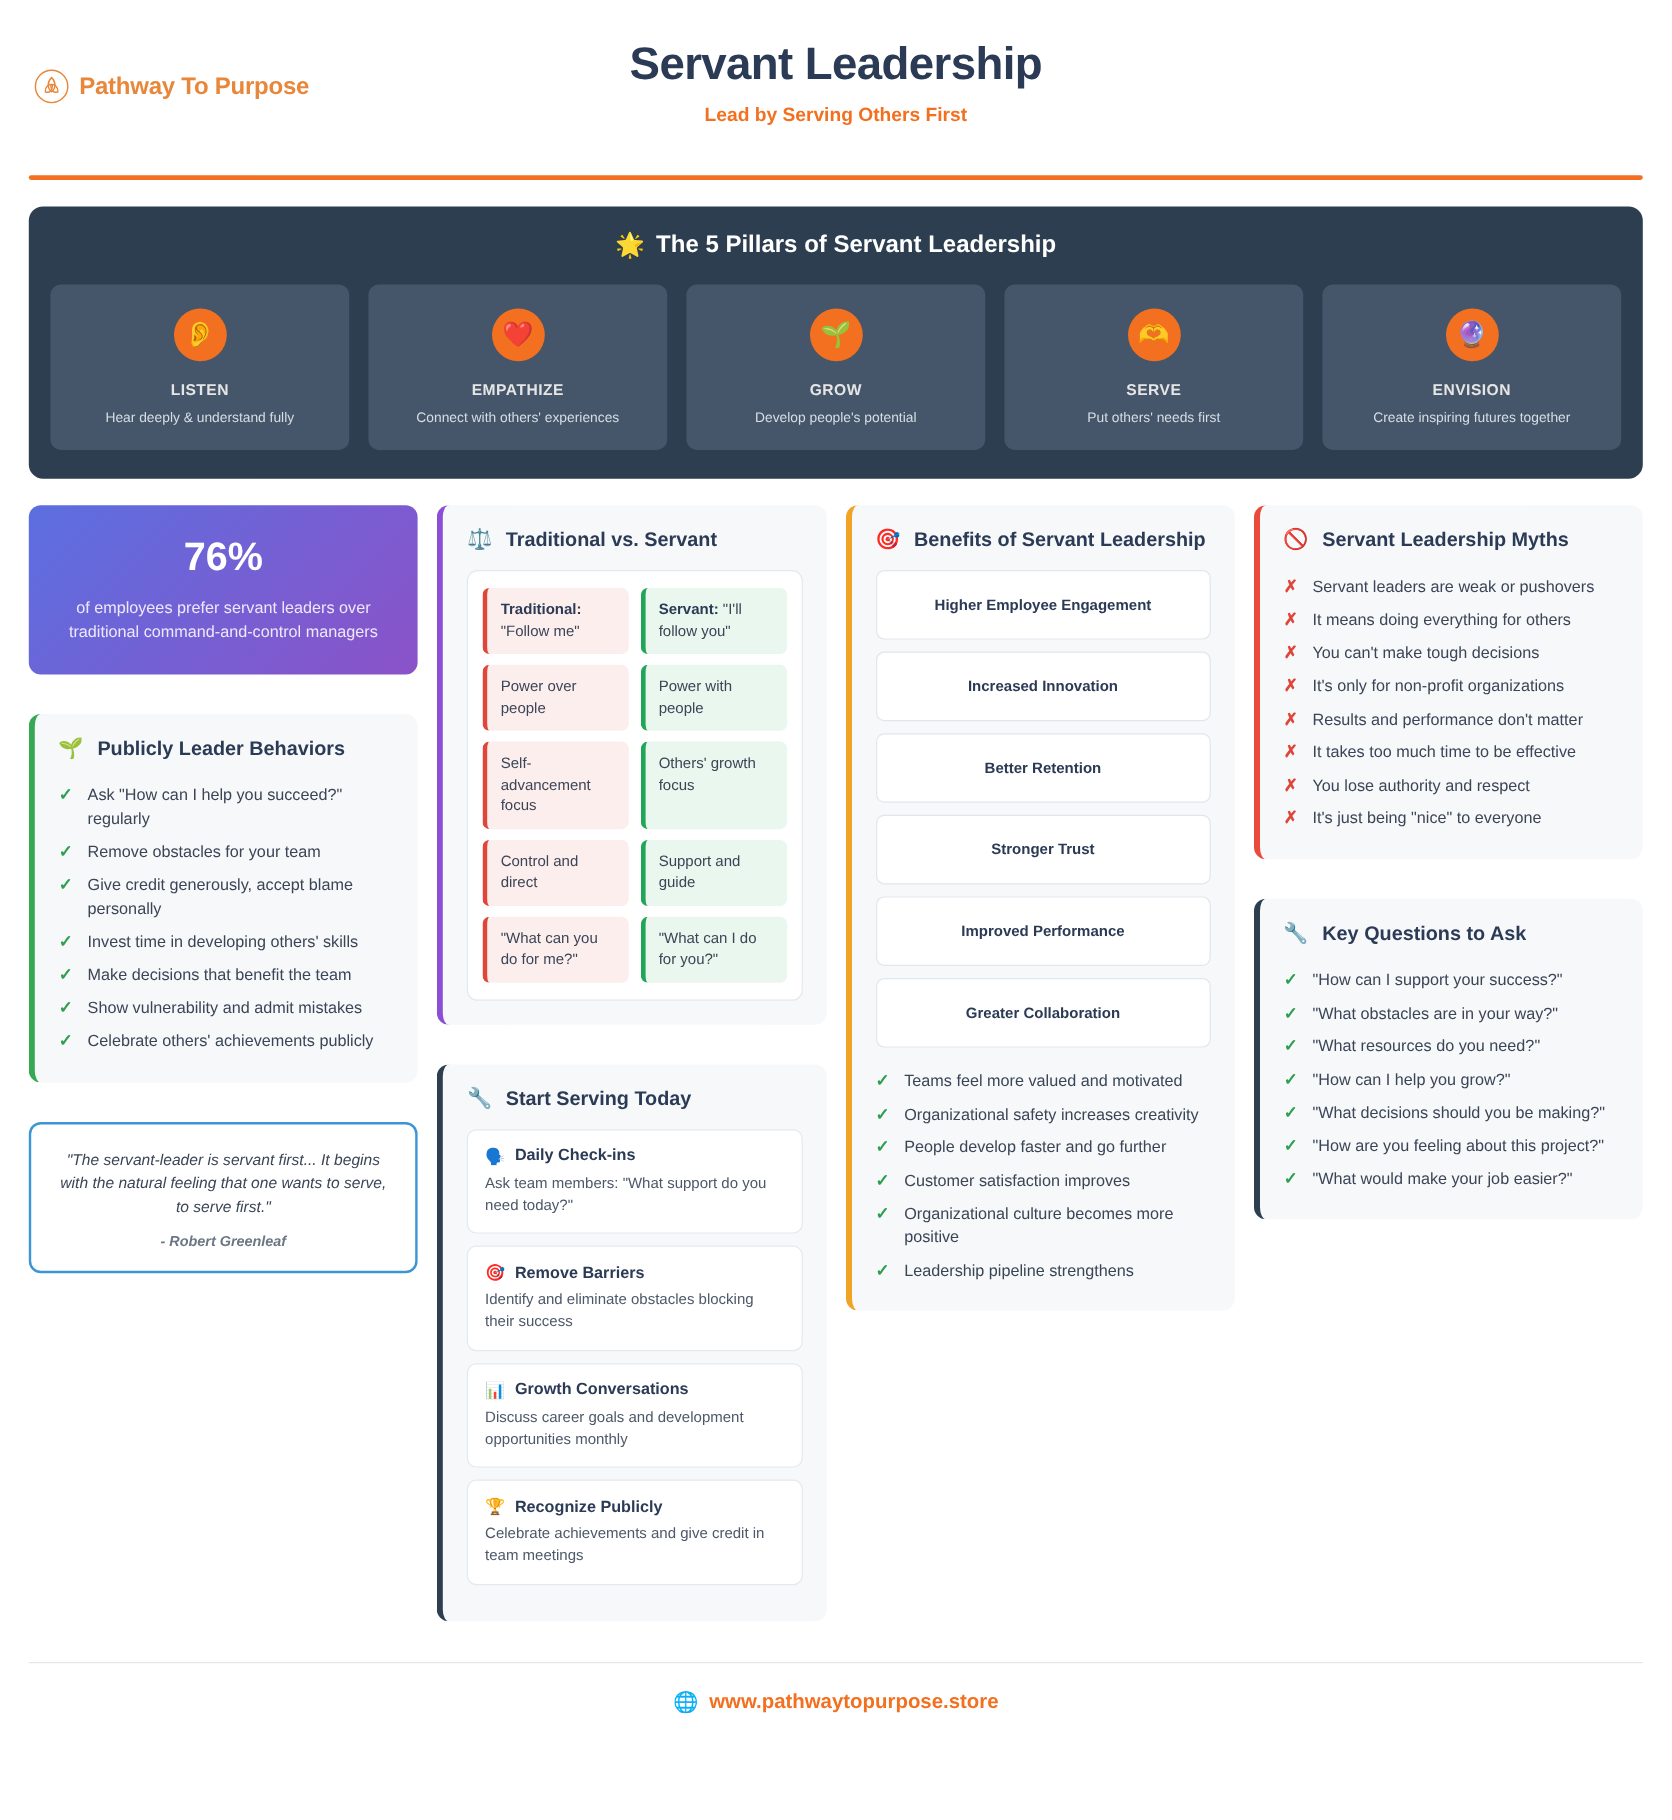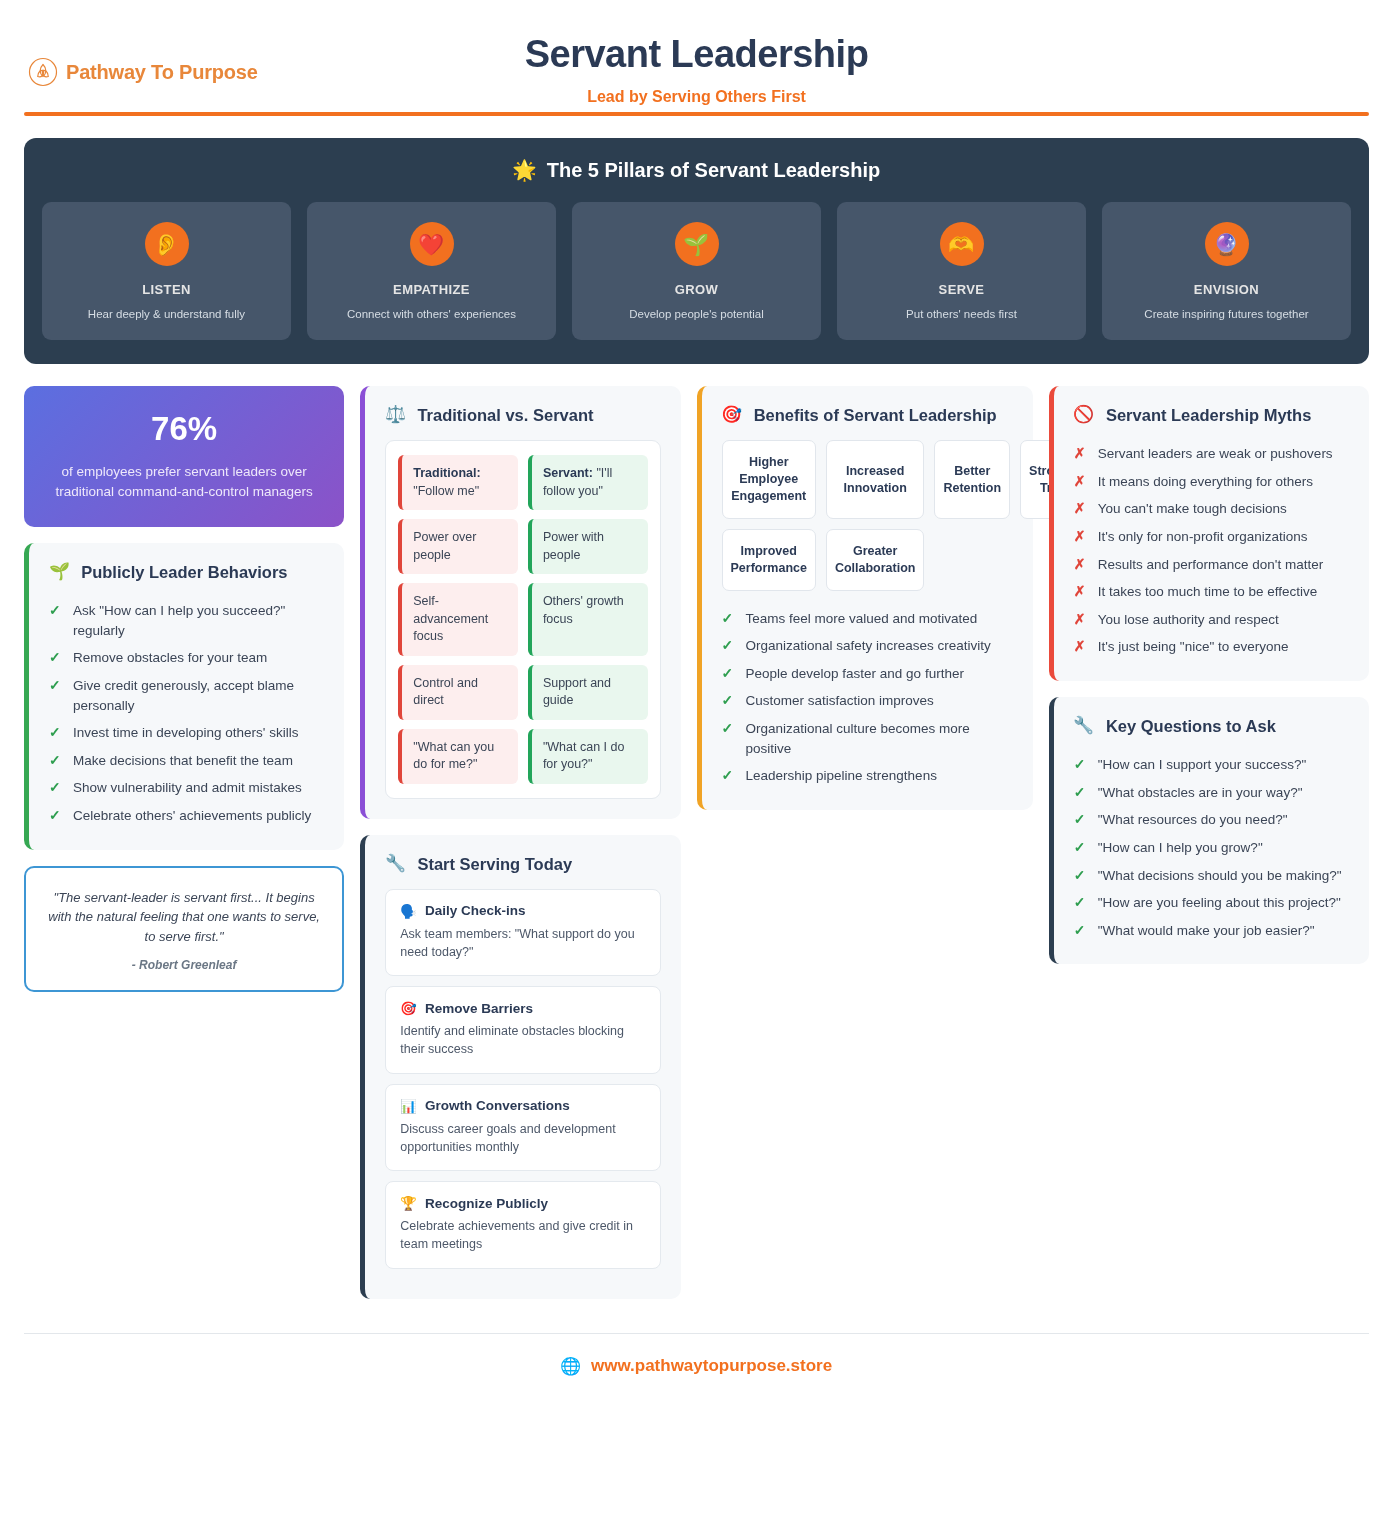--- a/index.html
+++ b/index.html
@@ -13,21 +13,21 @@
     width: 1393px;
     min-height: 1517px;
     padding: 0;
     position: relative;
     background: #ffffff;
   }
 
   
   .header {
     position: relative;
-    height: 116px;
+    height: 150px;
     padding: 0 24px;
   }
   .logo-wrap {
     position: absolute;
     left: 28px;
     top: 57px;
     display: flex;
     align-items: center;
     gap: 8px;
   }
@@ -117,21 +117,21 @@
     line-height: 1.3;
   }
 
   
   .grid {
     display: flex;
     gap: 16px;
     margin: 22px 24px 0 24px;
     align-items: flex-start;
   }
-  .col { width: 25%; display: flex; flex-direction: column; gap: 16px; }
+  .col { width: 25%; display: flex; flex-direction: column; gap: 33px; }
 
   
   .card {
     background: #f6f8fa;
     border-radius: 10px;
     padding: 18px 20px 20px 20px;
   }
   .card-accent-green  { border-left: 5px solid #36a853; }
   .card-accent-purple { border-left: 5px solid #8b4fd6; }
   .card-accent-amber  { border-left: 5px solid #f0a325; }
@@ -218,21 +218,21 @@
     color: #3b4556;
     min-height: 52px;
   }
   .cmp-trad { background: #fdeeee; border-left: 4px solid #e0453a; }
   .cmp-serv { background: #e9f7ee; border-left: 4px solid #22a55a; }
   .cmp-cell b { font-weight: 700; color: #2b3a55; }
 
   
   .benefit-grid {
     display: grid;
-    grid-template-columns: 1fr 1fr 1fr 1fr;
+    grid-template-columns: 1fr;
     gap: 10px;
     margin-bottom: 14px;
   }
   .benefit-tile {
     background: #ffffff;
     border: 1px solid #e1e6ec;
     border-radius: 7px;
     padding: 13px 8px;
     text-align: center;
     font-size: 12.5px;

